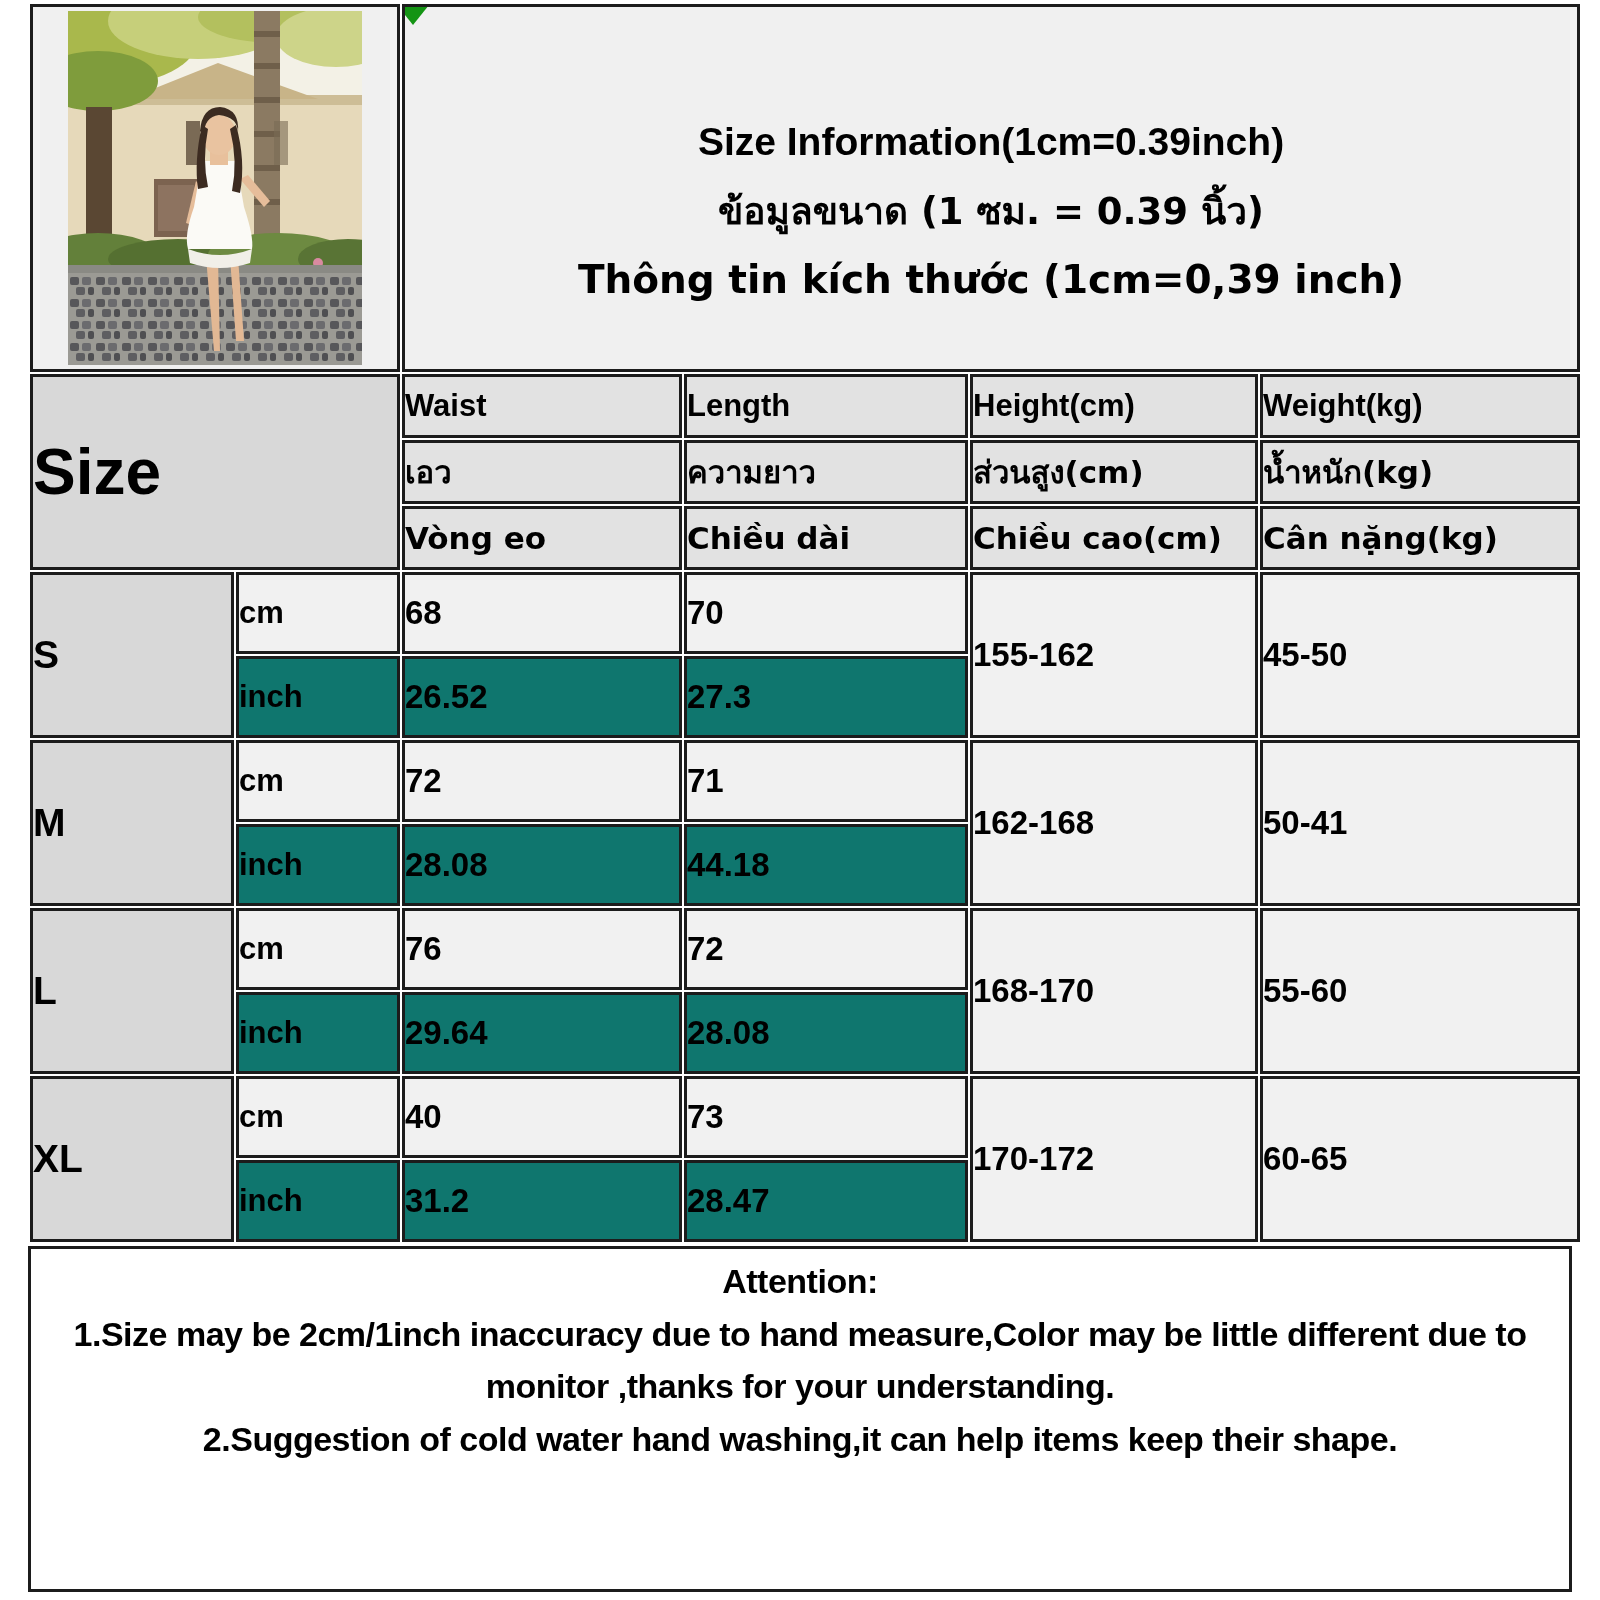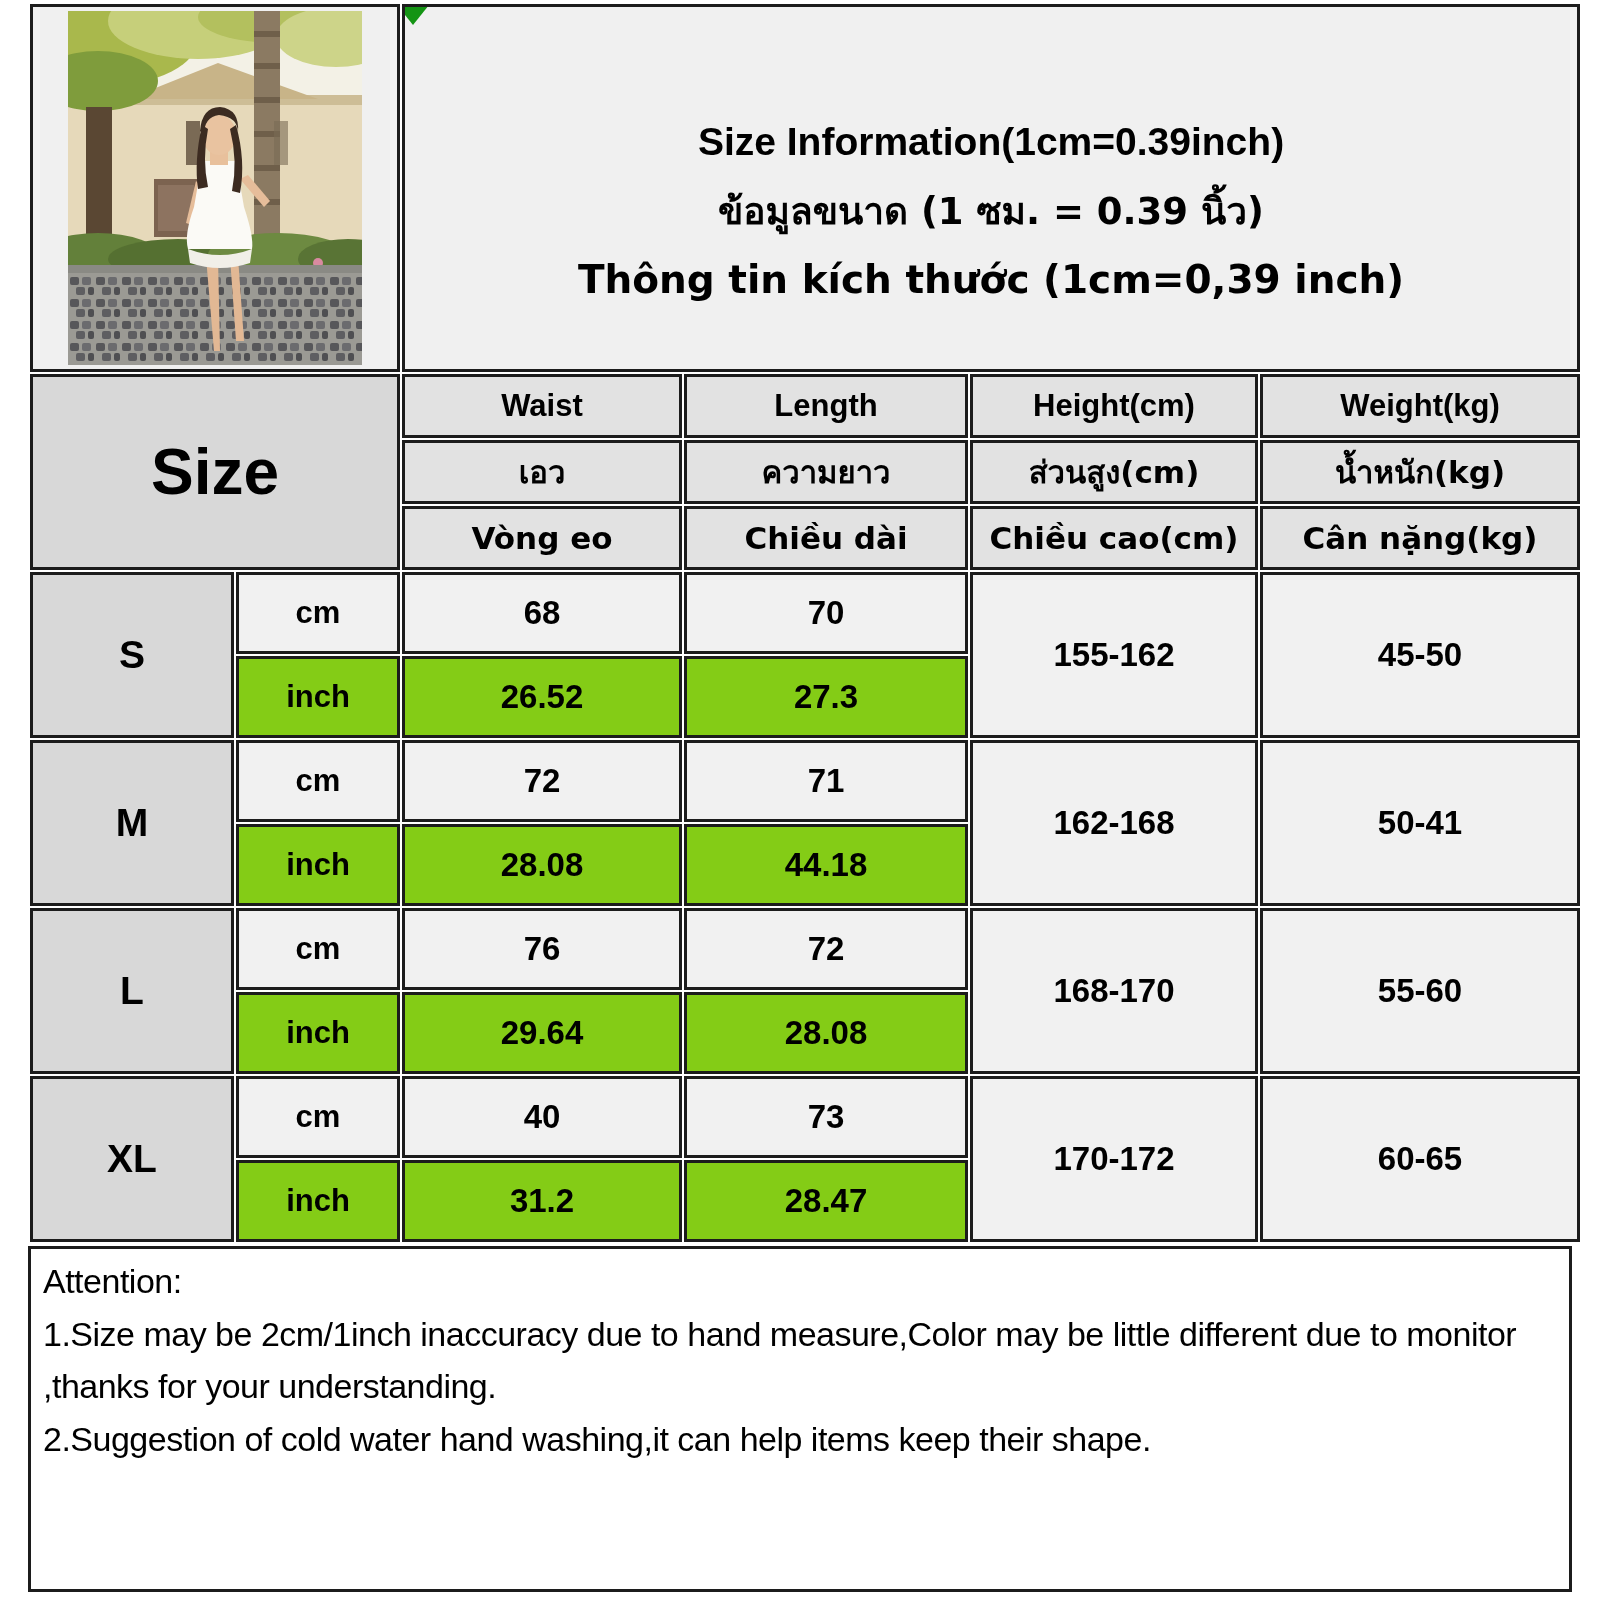--- a/index.html
+++ b/index.html
@@ -10,21 +10,20 @@
   
   table.size-table {
     width: 1544px;
     table-layout: fixed;
     border-collapse: separate;
     border-spacing: 2px;
     background: #ffffff;
   }
   table.size-table td {
     border: 3px solid #1c1c1c;
-    text-align: center;
     vertical-align: middle;
     overflow: hidden;
   }
   tr.r-top   { height: 368px; }
   tr.r-head  { height: 64px;  }
   tr.r-data  { height: 82px;  }
 
   td.photo-cell { background: #f0f0f0; }
   td.title-cell { background: #f0f0f0; position: relative; }
 
@@ -42,36 +41,36 @@
     border-top: 20px solid #149414;
   }
 
   td.size-big   { background: #d8d8d8; font-size: 64px; font-weight: 700; }
   td.col-head   { background: #e2e2e2; font-size: 31px; font-weight: 700; }
   td.size-label { background: #d8d8d8; font-size: 39px; font-weight: 700; }
   td.unit-cell  { font-size: 31px; font-weight: 700; }
   td.val-cell   { font-size: 33px; font-weight: 700; }
   td.span-cell  { background: #f1f1f1; font-size: 33px; font-weight: 700; }
   tr.sub-cm  td.unit-cell, tr.sub-cm  td.val-cell { background: #f1f1f1; }
-  tr.sub-in  td.unit-cell, tr.sub-in  td.val-cell { background: #84cc16; }
+  tr.sub-in  td.unit-cell, tr.sub-in  td.val-cell { background: #0f766e; }
 
   
   .photo-frame { width: 294px; height: 354px; margin: 0 auto; overflow: hidden; }
   .photo-frame svg { display: block; width: 100%; height: 100%; }
 
   
   .attention-box {
     margin-top: 2px;
     width: 1544px;
     min-height: 346px;
     border: 3px solid #1c1c1c;
     background: #ffffff;
     padding: 6px 12px 10px 12px;
   }
-  .attention-box .att-line { font-size: 34px; font-weight: 400; line-height: 1.55; letter-spacing: -0.5px; }
+  .attention-box .att-line { font-size: 34px; font-weight: 700; line-height: 1.55; letter-spacing: -0.5px; text-align: center; }
 </style>
 </head>
 <body>
 
 <div class="canvas">
 
   <table class="size-table">
     <colgroup>
       <col style="width:204px">
         <col style="width:164px">

